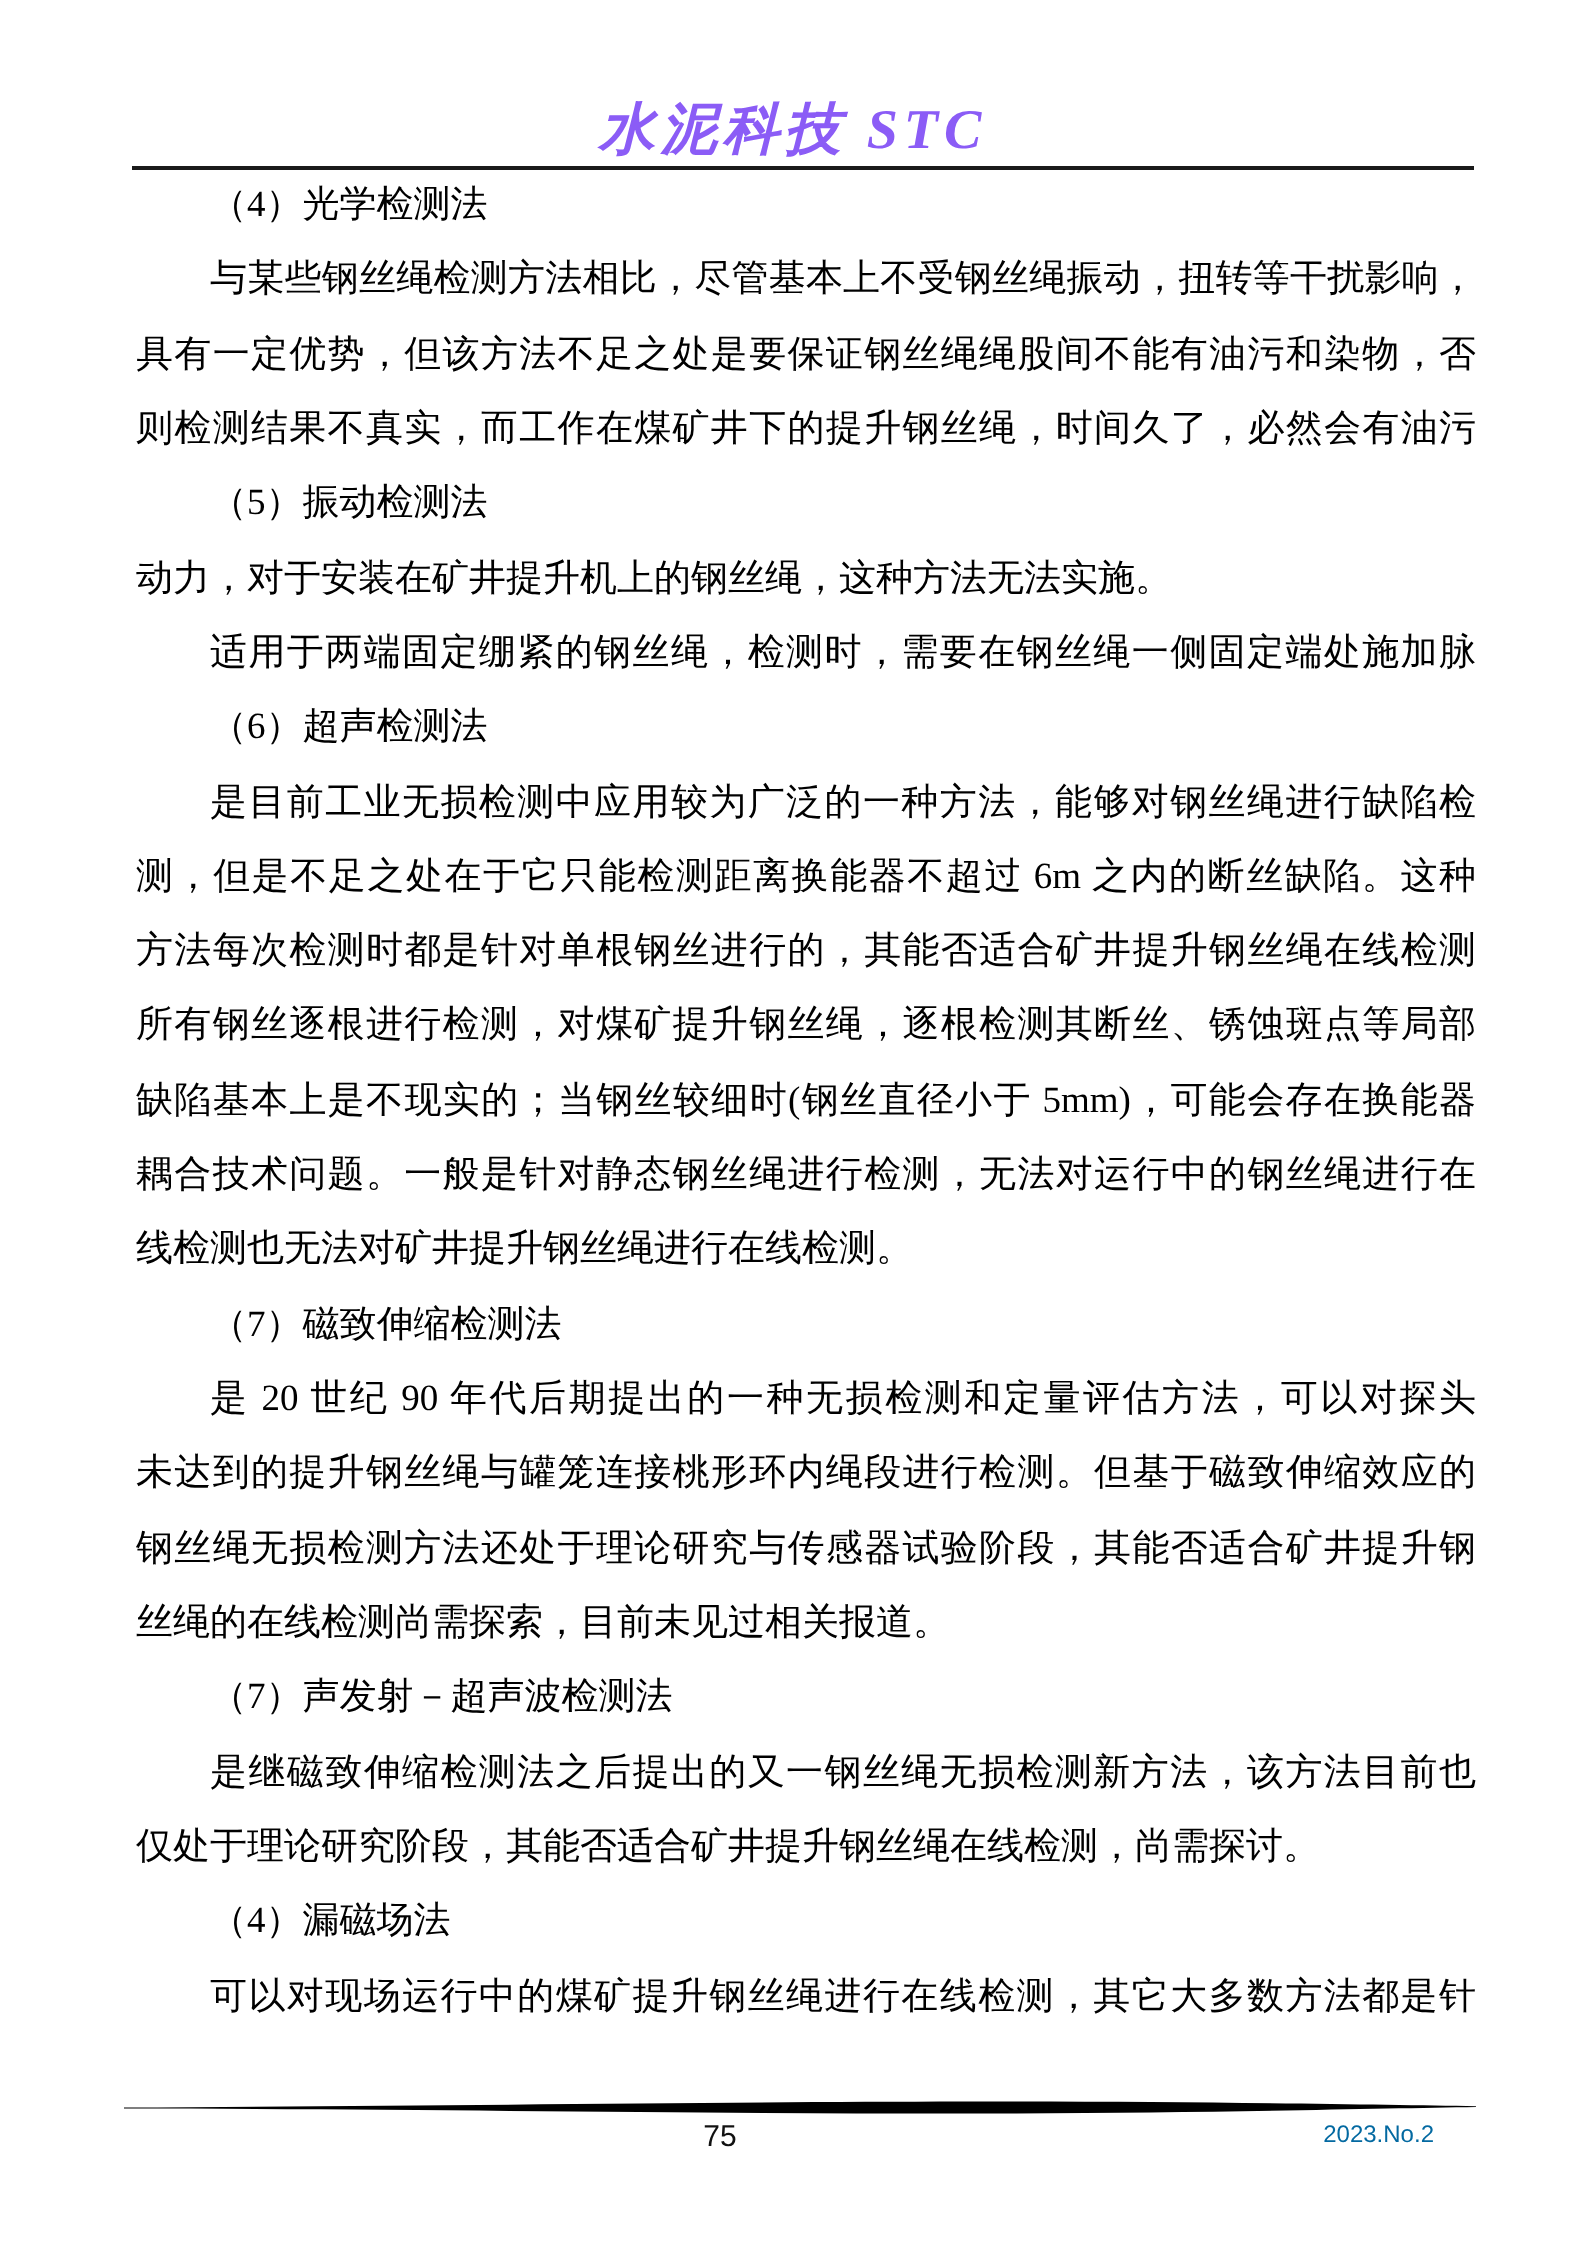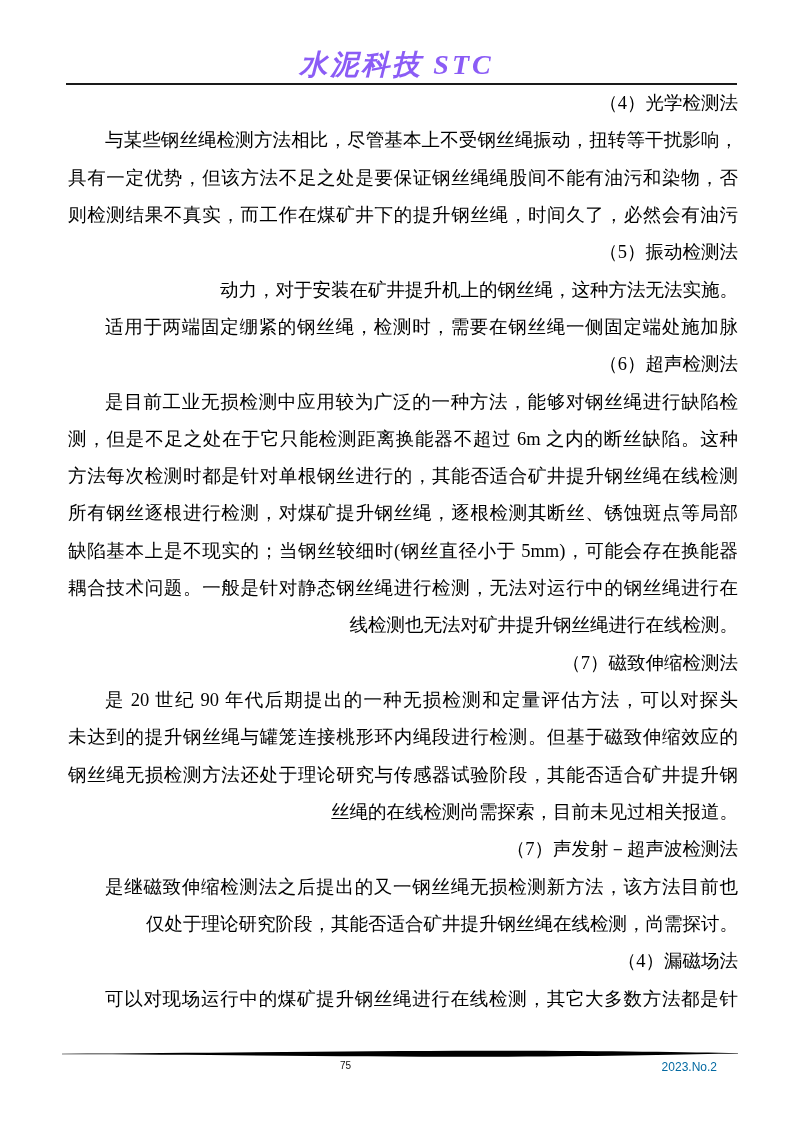--- a/index.html
+++ b/index.html
@@ -39,44 +39,44 @@
     top: 85px;
     left: 68px;
     width: 670px;
     font-size: 18.5px;
   }
   .line {
     height: 37.32px;
     line-height: 37.32px;
     white-space: normal;
     overflow: visible;
-    text-align: right;
+    text-align: left;
   }
   .line.indent { text-indent: 37px; }
   .line.justify {
     text-align: justify;
     text-align-last: justify;
   }
   
   .footer-stroke {
     position: absolute;
     left: 62px;
     top: 1050px;
     width: 676px;
     height: 9px;
     display: block;
   }
   .page-number {
     position: absolute;
     top: 1060px;
     left: 340px;
     width: 40px;
-    text-align: left;
+    text-align: center;
     font-family: "Liberation Sans", "DejaVu Sans", sans-serif;
-    font-size: 10px;
+    font-size: 15px;
     color: #111;
   }
   .issue-label {
     position: absolute;
     top: 1060px;
     right: 76px;
     font-family: "Liberation Sans", "DejaVu Sans", sans-serif;
     font-size: 12px;
     color: #0369a1;
   }

